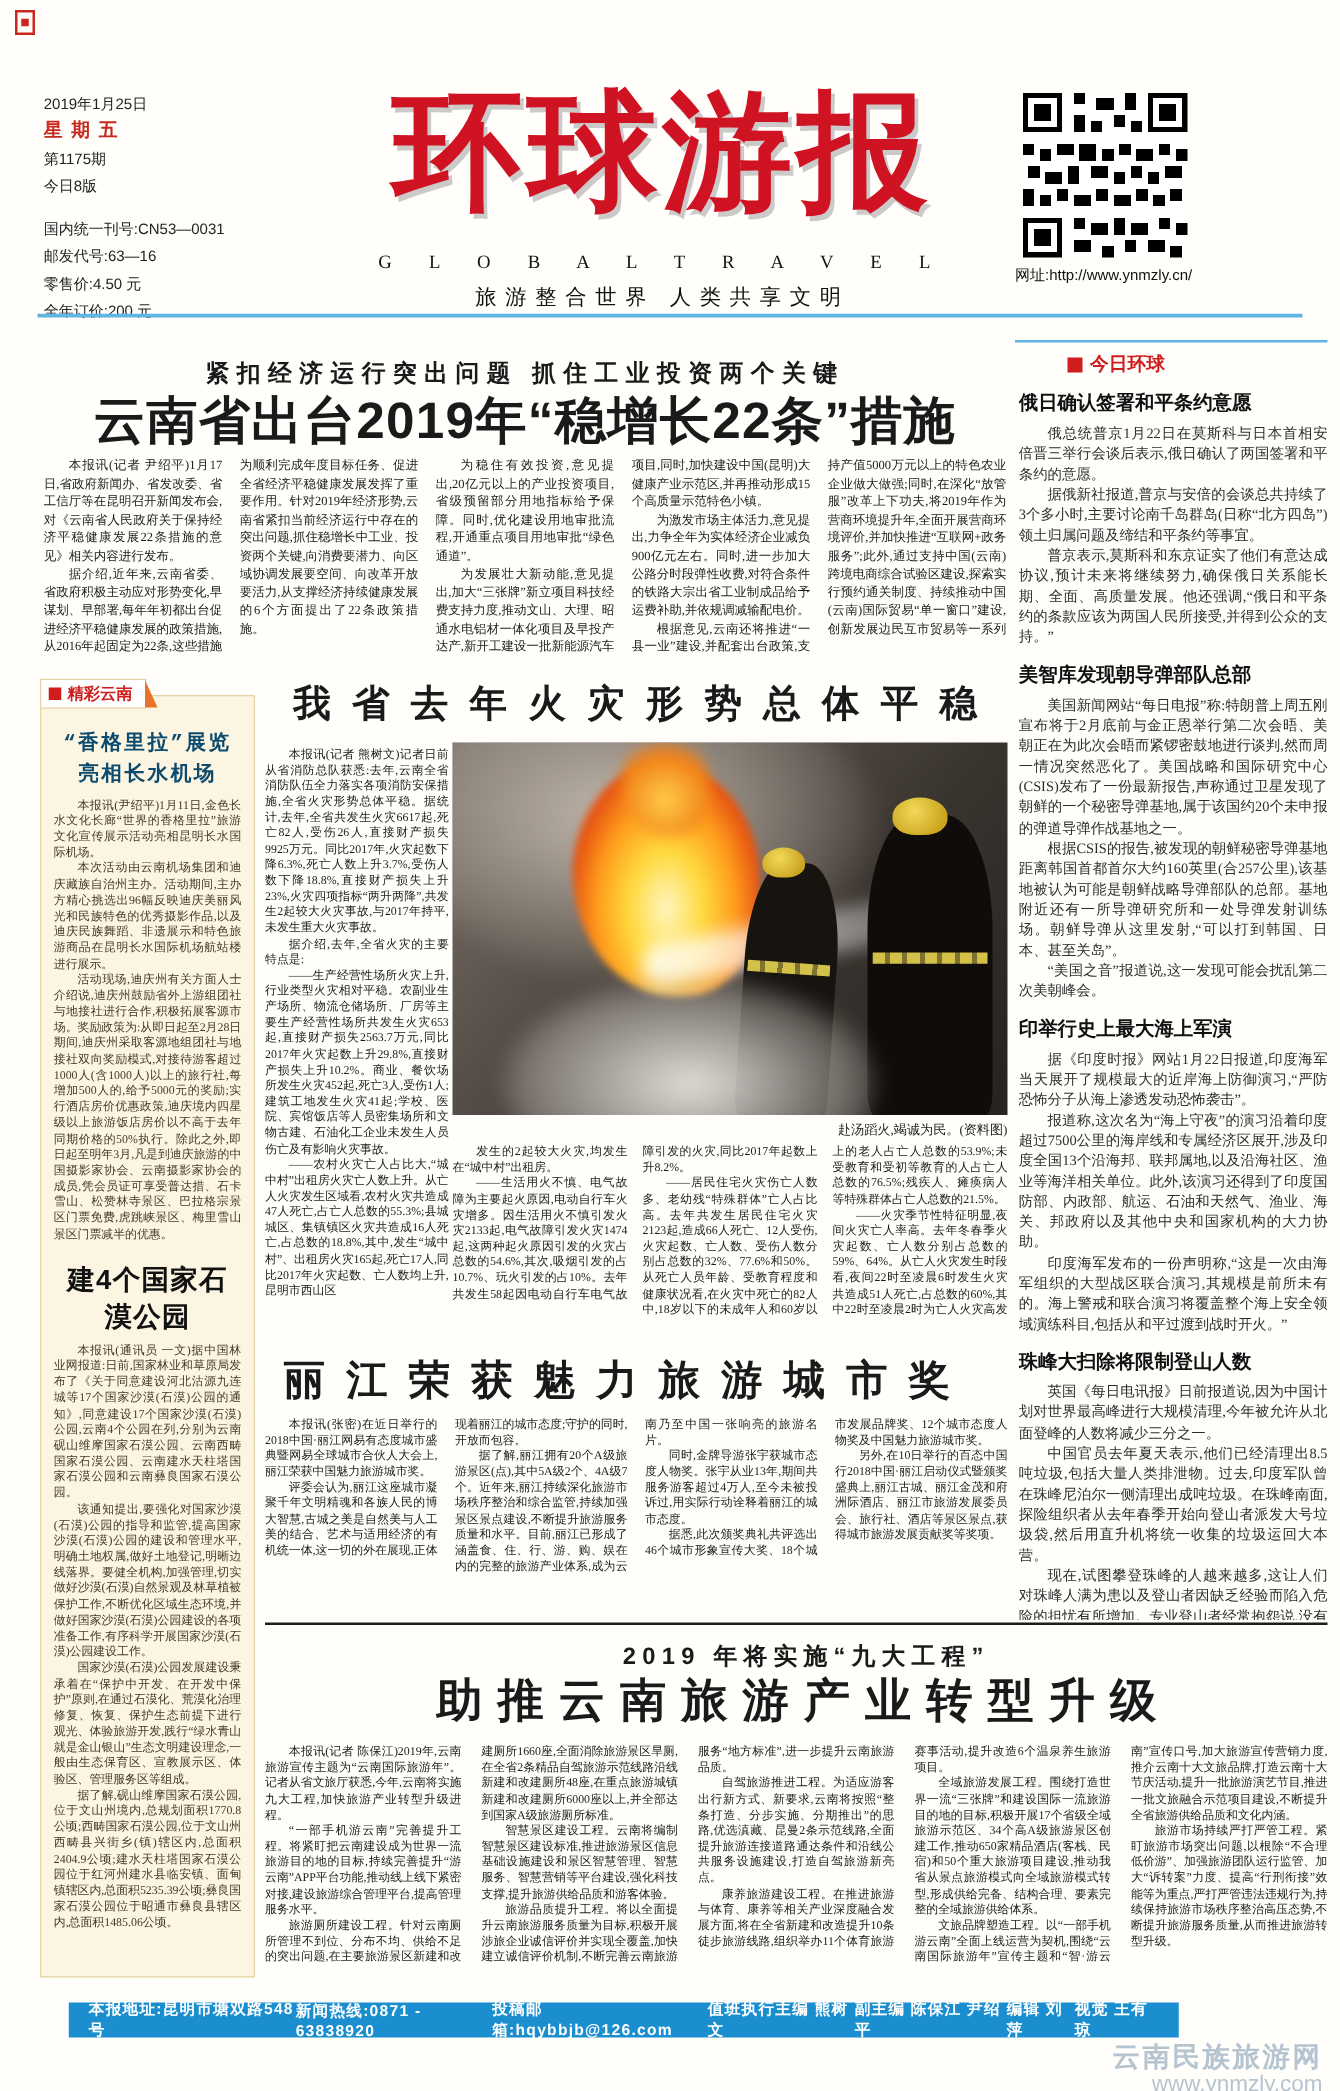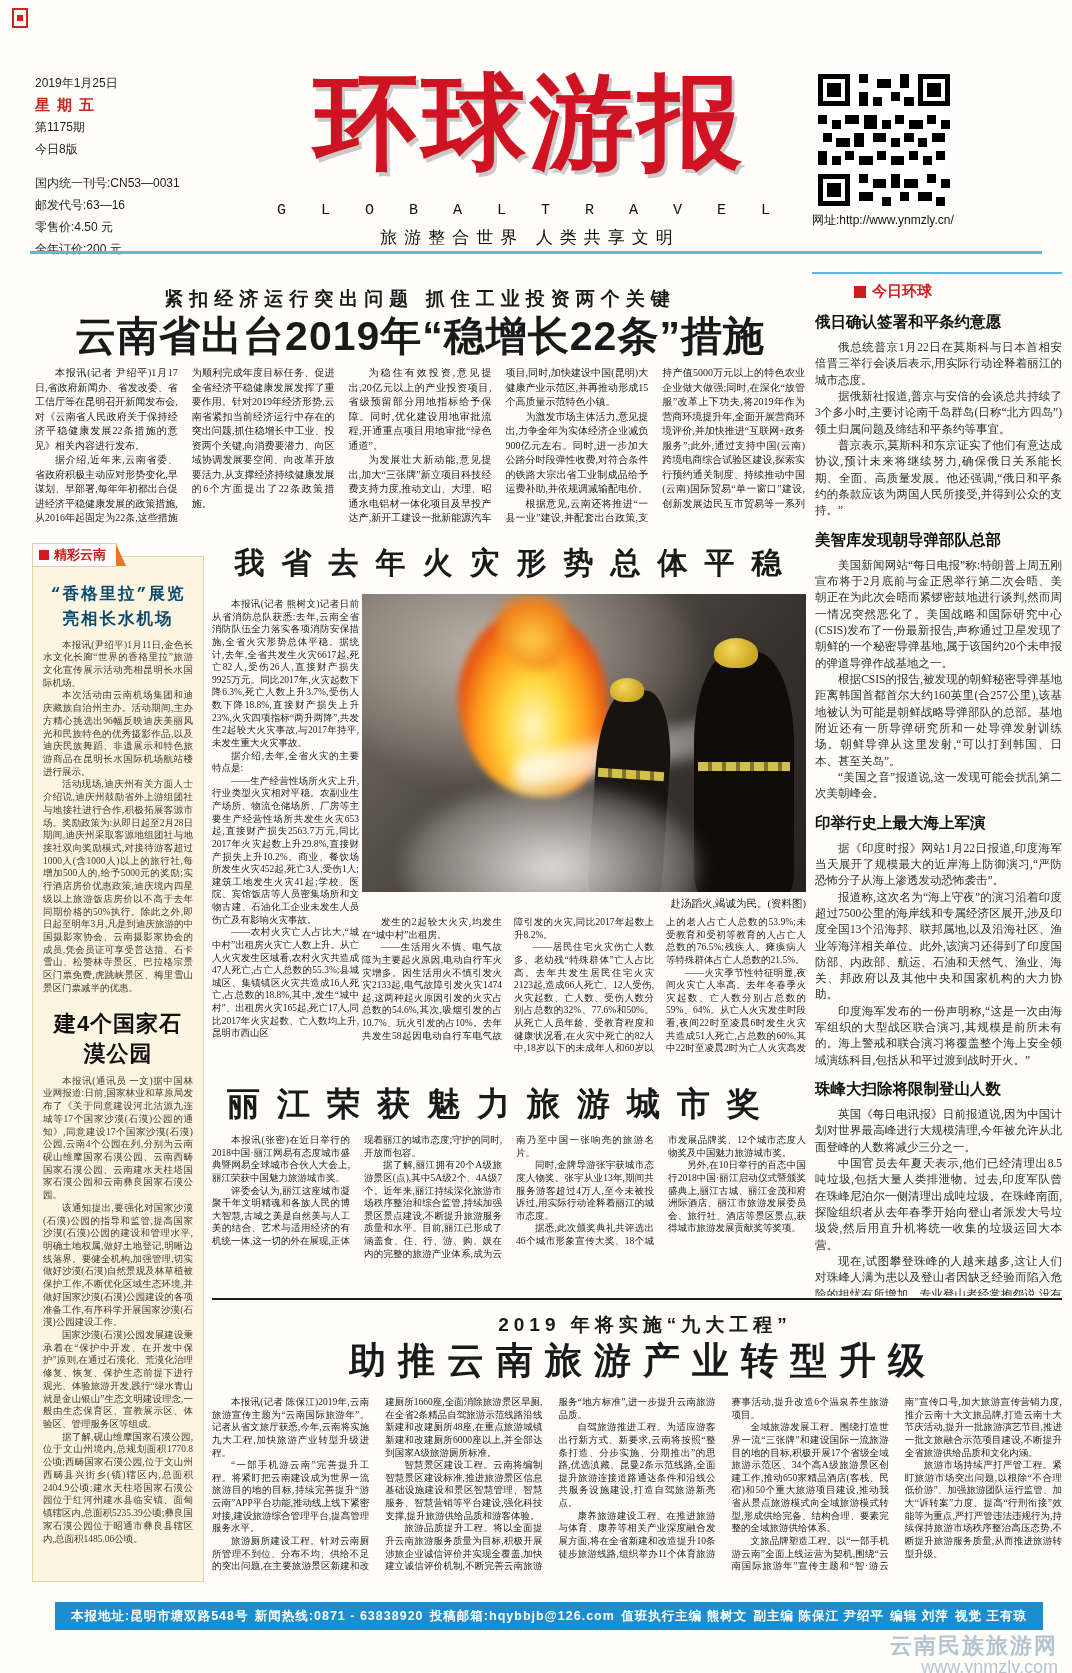--- a/index.html
+++ b/index.html
@@ -19,21 +19,21 @@
   .fold-mark::after { content:""; position:absolute; left:3px; top:5px; width:6px; height:6px; background:#c8281e; }
   .info { left:35px; top:72px; width:200px; font-size:12px; line-height:22px; color:#222; }
   .info .weekday { color:#c8281e; font-weight:bold; font-size:15px; letter-spacing:7px; }
   .info .gap { height:12px; }
   .mast-title {
     left:245px; top:58px; width:570px; text-align:center;
     font-family:"Liberation Serif", serif; font-weight:900; font-size:104px; line-height:1.25;
     color:#cf1322; letter-spacing:4px;
     text-shadow:3px 4px 0 rgba(140,140,140,.45);
   }
-  .mast-en { left:245px; top:202px; width:570px; text-align:center; font-size:15px; letter-spacing:13px; color:#111; font-family:Liberation Mono, monospace; }
+  .mast-en { left:245px; top:202px; width:570px; text-align:center; font-size:15px; letter-spacing:13px; color:#111; font-family:Liberation Serif, serif; }
   .mast-slogan { left:245px; top:226px; width:570px; text-align:center; font-size:17px; letter-spacing:7px; color:#111; }
   .qr { left:818px; top:74px; width:132px; height:132px; }
   .website { left:812px; top:212px; width:255px; font-size:12px; color:#111; }
   .sep1 { left:30px; top:251px; width:1012px; height:3px; background:#5fb6e2; }
   .sep2 { left:812px; top:272px; width:250px; height:2px; background:#5fb6e2; }
 
   
   .lead-kicker { left:35px; top:286px; width:770px; text-align:center; font-weight:bold; font-size:19px; letter-spacing:6px; }
   .lead-headline { left:35px; top:309px; width:770px; text-align:center; font-weight:900; font-size:41px; letter-spacing:1px; }
   .lead-body { left:35px; top:366px; width:770px; height:164px; overflow:hidden;
@@ -91,21 +91,21 @@
   .lj-headline { left:210px; top:1082px; width:596px; text-align:left; font-weight:900; font-size:33px; letter-spacing:17px; text-indent:17px; }
   .lj-body { left:212px; top:1134px; width:594px; height:152px; overflow:hidden; column-count:4; column-gap:14px; }
 
   
   .tr-rule { left:212px; top:1298px; width:850px; height:2px; background:#1d1d1d; }
   .tr-kicker { left:220px; top:1312px; width:850px; text-align:center; font-weight:bold; font-size:19px; letter-spacing:5px; }
   .tr-headline { left:212px; top:1336px; width:850px; text-align:center; font-weight:900; font-size:37px; letter-spacing:12px; text-indent:12px; }
   .tr-body { left:212px; top:1396px; width:850px; height:198px; overflow:hidden; column-count:5; column-gap:16px; }
 
   
-  .footer-bar { left:55px; top:1602px; width:988px; height:28px; background:#1b8ed0; color:#fff;
+  .footer-bar { left:55px; top:1602px; width:888px; height:28px; background:#1b8ed0; color:#fff;
     display:flex; align-items:center; justify-content:space-between; padding:0 16px; font-size:12.5px; font-weight:bold; letter-spacing:1px; }
   .watermark { right:14px; top:1634px; text-align:right; color:#b5c4d0; line-height:1.1; }
   .watermark .w1 { font-size:22px; font-weight:bold; letter-spacing:2px; }
   .watermark .w2 { font-size:18px; }
 </style>
 </head>
 <body>
 
 <div id="page">
 
@@ -201,21 +201,21 @@
       <p>根据意见,云南还将推进“一县一业”建设,并配套出台政策,支持产值5000万元以上的特色农业企业做大做强;同时,在深化“放管服”改革上下功夫,将2019年作为营商环境提升年,全面开展营商环境评价,并加快推进“互联网+政务服务”;此外,通过支持中国(云南)跨境电商综合试验区建设,探索实行预约通关制度、持续推动中国(云南)国际贸易“单一窗口”建设,创新发展边民互市贸易等一系列举措,进一步扩大开放,实现稳外贸、稳外资。</p>
     </div>
 
   <div class="abs world">
     <div class="world-label">
       <span class="sq"></span>
       <span>今日环球</span>
     </div>
     <h3>俄日确认签署和平条约意愿</h3>
     <div class="wbody serif just">
-        <p>俄总统普京1月22日在莫斯科与日本首相安倍晋三举行会谈后表示,用实际行动诠释着丽江的城市态度。</p>
+        <p>俄总统普京1月22日在莫斯科与日本首相安倍晋三举行会谈后表示,俄日确认了两国签署和平条约的意愿。</p>
         <p>据俄新社报道,普京与安倍的会谈总共持续了3个多小时,主要讨论南千岛群岛(日称“北方四岛”)领土归属问题及缔结和平条约等事宜。</p>
         <p>普京表示,莫斯科和东京证实了他们有意达成协议,预计未来将继续努力,确保俄日关系能长期、全面、高质量发展。他还强调,“俄日和平条约的条款应该为两国人民所接受,并得到公众的支持。”</p>
       </div>
     <h3>美智库发现朝导弹部队总部</h3>
     <div class="wbody serif just">
         <p>美国新闻网站“每日电报”称:特朗普上周五刚宣布将于2月底前与金正恩举行第二次会晤、美朝正在为此次会晤而紧锣密鼓地进行谈判,然而周一情况突然恶化了。美国战略和国际研究中心(CSIS)发布了一份最新报告,声称通过卫星发现了朝鲜的一个秘密导弹基地,属于该国约20个未申报的弹道导弹作战基地之一。</p>
         <p>根据CSIS的报告,被发现的朝鲜秘密导弹基地距离韩国首都首尔大约160英里(合257公里),该基地被认为可能是朝鲜战略导弹部队的总部。基地附近还有一所导弹研究所和一处导弹发射训练场。朝鲜导弹从这里发射,“可以打到韩国、日本、甚至关岛”。</p>
         <p>“美国之音”报道说,这一发现可能会扰乱第二次美朝峰会。</p>
       </div>
     <h3>印举行史上最大海上军演</h3>

